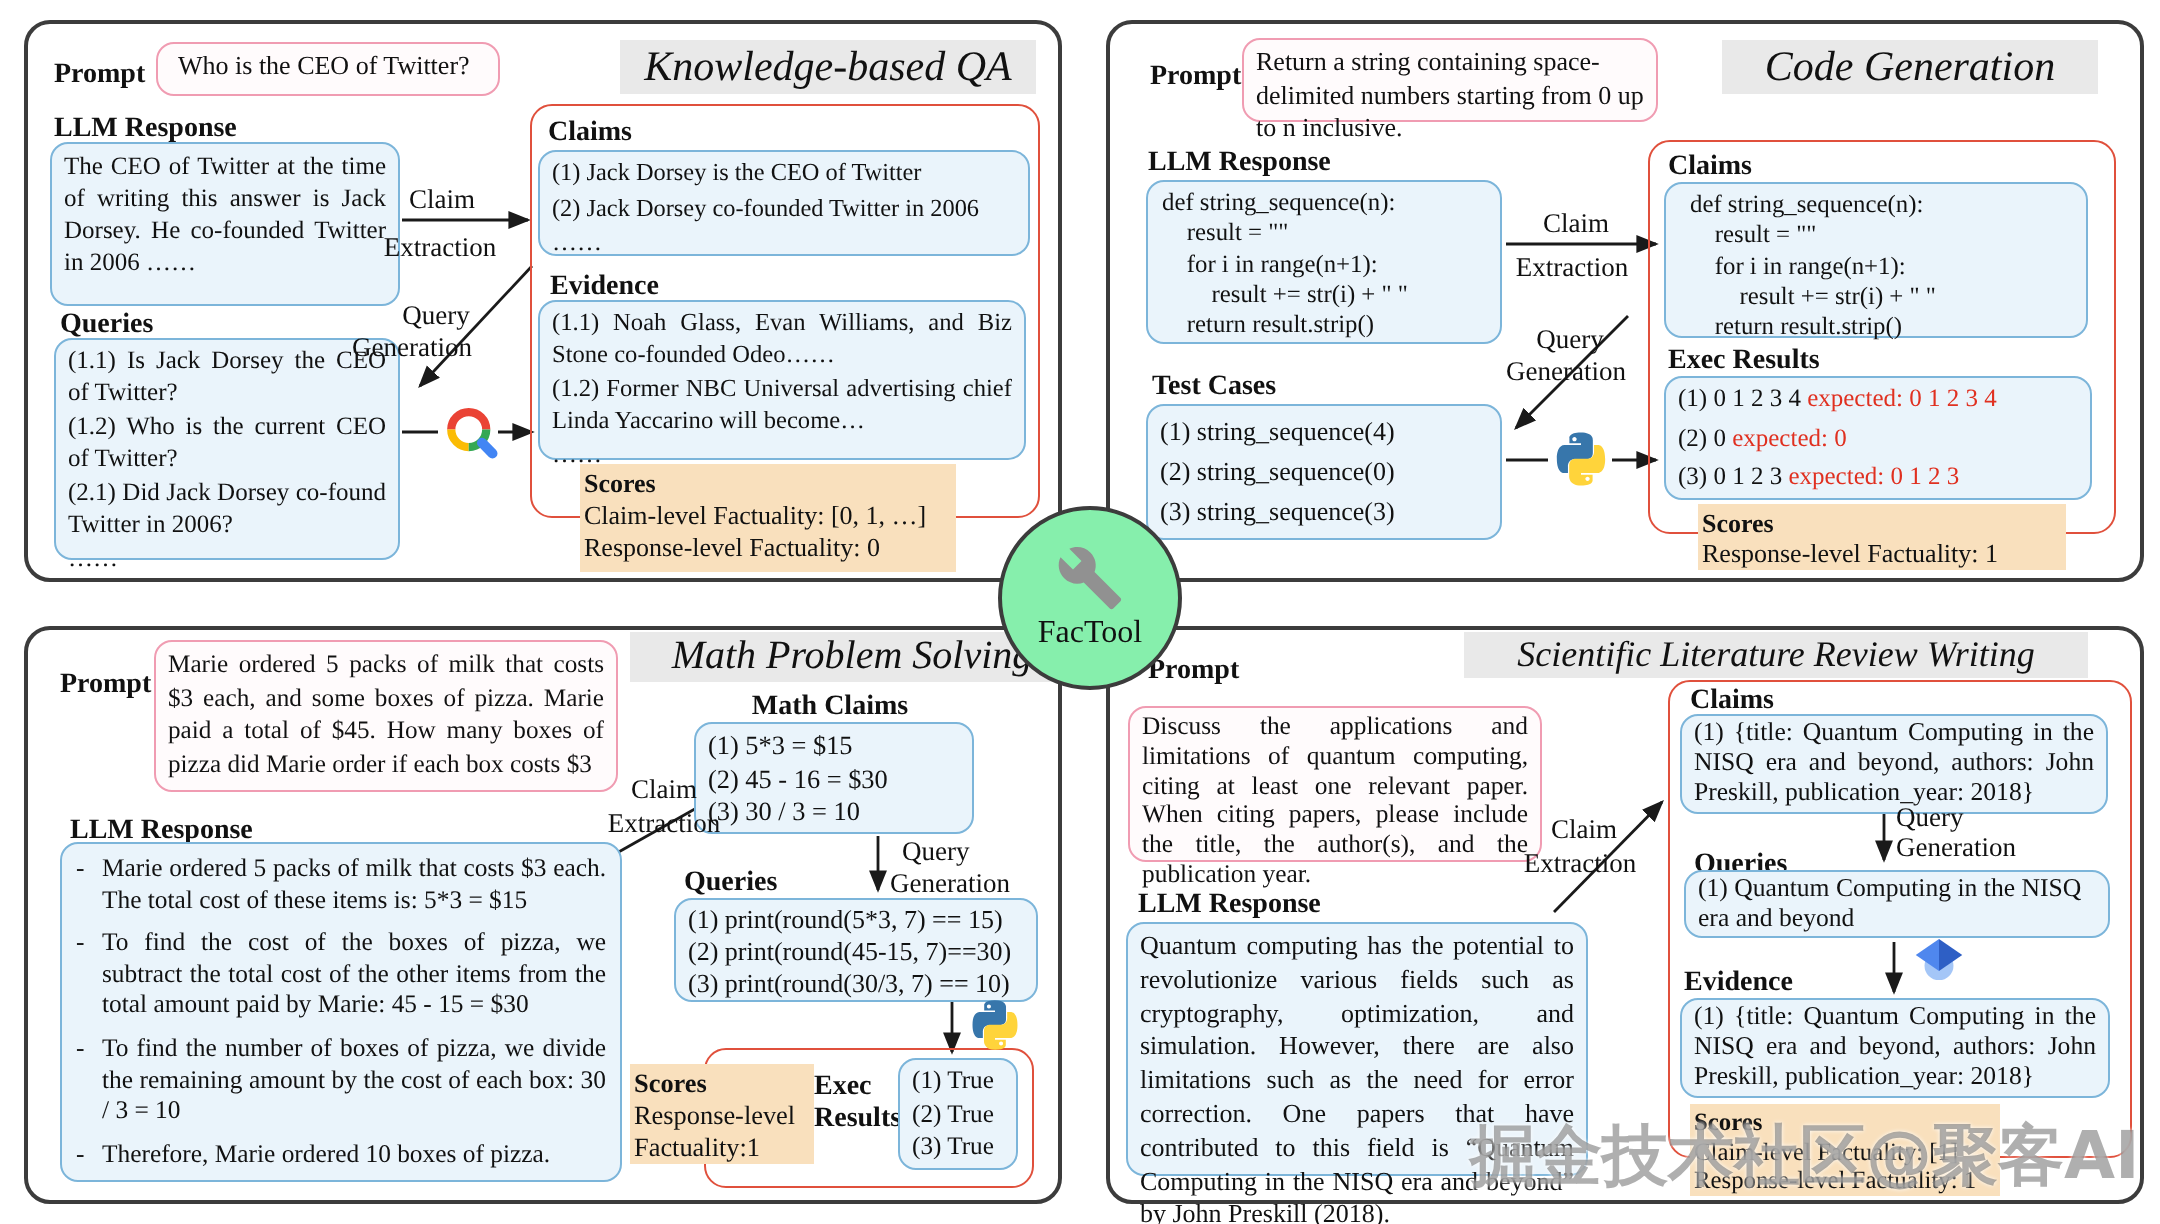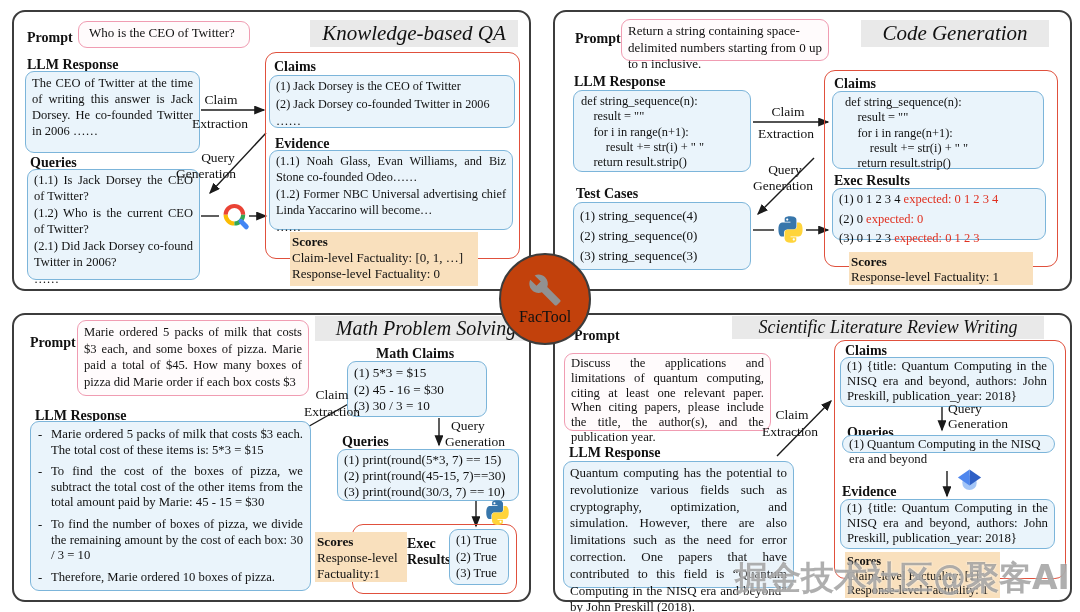--- a/index.html
+++ b/index.html
@@ -24,21 +24,21 @@
   .ctr{transform:translateX(-50%);}
   .arrows{position:absolute;left:0;top:0;pointer-events:none;}
   .arrows line{stroke:#1a1a1a;stroke-width:1.4;}
   .red-t{color:#e03020;}
   .eline{margin-bottom:4px;white-space:nowrap;}
   .bullet{display:flex;margin-bottom:6px;}
   .bullet .dash{width:13px;flex:none;}
   .bullet .bt{flex:1;text-align:justify;}
   .icon{position:absolute;}
   .center-badge{position:absolute;left:499px;top:253px;width:92px;height:92px;border:2px solid #3c3c3c;
-        border-radius:50%;background:#c2410c;z-index:20;display:flex;flex-direction:column;
+        border-radius:50%;background:#86efac;z-index:20;display:flex;flex-direction:column;
         align-items:center;justify-content:center;box-sizing:border-box;}
   .center-badge .wlabel{font-size:16px;margin-top:-3px;}
   .watermark{position:absolute;left:735px;top:556px;width:330px;z-index:30;
         font-family:"DejaVu Sans", sans-serif;font-size:33px;font-weight:bold;letter-spacing:0px;
         color:rgba(110,110,110,0.55);text-shadow:0 0 2px rgba(255,255,255,0.9);white-space:nowrap;}
 </style>
 </head>
 <body>
 
 <div class="canvas">
@@ -149,21 +149,21 @@
     <div class="redgroup" style="left:269px;top:58px;width:232px;height:195px;"></div>
     <div class="lbl" style="left:279px;top:64px;">Claims</div>
     <div class="box blue" style="left:277px;top:79px;width:212px;height:78px;">
       <div class="code" style="padding-left:12px;">def string_sequence(n):
     result = ""
     for i in range(n+1):
         result += str(i) + " "
     return result.strip()</div>
     </div>
     <div class="lbl" style="left:279px;top:161px;">Exec Results</div>
-    <div class="box blue" style="left:277px;top:176px;width:214px;height:52px;">
+    <div class="box blue" style="left:277px;top:176px;width:214px;height:62px;">
       <div class="items" style="font-size:12.5px;">
         <div class="eline"><span>(1) 0 1 2 3 4</span> <span class="red-t">expected: 0 1 2 3 4</span></div>
         <div class="eline"><span>(2) 0</span> <span class="red-t">expected: 0</span></div>
         <div class="eline"><span>(3) 0 1 2 3</span> <span class="red-t">expected: 0 1 2 3</span></div>
       </div>
     </div>
     <div class="scores" style="left:294px;top:240px;width:184px;height:33px;font-size:13px;">
       <div class="s-t">Scores</div>
       <div>Response-level Factuality: 1</div>
     </div>
@@ -295,21 +295,21 @@
     <div class="box blue" style="left:285px;top:42px;width:214px;height:50px;">
       <div class="txt" style="font-size:12.8px;line-height:15px;padding:1px 6px;">(1) {title: Quantum Computing in the NISQ era and beyond, authors: John Preskill, publication_year: 2018}</div>
     </div>
 
     <div class="rel-label ctr" style="left:237px;top:92px;">Claim</div>
     <div class="rel-label ctr" style="left:235px;top:109px;">Extraction</div>
     <div class="rel-label" style="left:393px;top:86px;">Query</div>
     <div class="rel-label" style="left:393px;top:101px;">Generation</div>
 
     <div class="lbl" style="left:292px;top:110px;">Queries</div>
-    <div class="box blue" style="left:287px;top:120px;width:213px;height:18px;">
+    <div class="box blue" style="left:287px;top:120px;width:213px;height:34px;">
       <div class="txt" style="font-size:12.8px;line-height:15px;padding:1px 6px;text-align:left;">(1) Quantum Computing in the NISQ era and beyond</div>
     </div>
 
     <div class="icon" style="left:399px;top:150px;width:31px;height:31px;">
       <svg width="31" height="31" viewBox="0 0 24 24">
         <circle cx="12" cy="13.8" r="5.6" fill="#a4c6f7"></circle>
         <polygon points="12,3.5 21,9.7 12,15.9" fill="#2e5fc5"></polygon>
         <polygon points="12,3.5 3,9.7 12,15.9" fill="#4f87ee"></polygon>
       </svg>
     </div>

